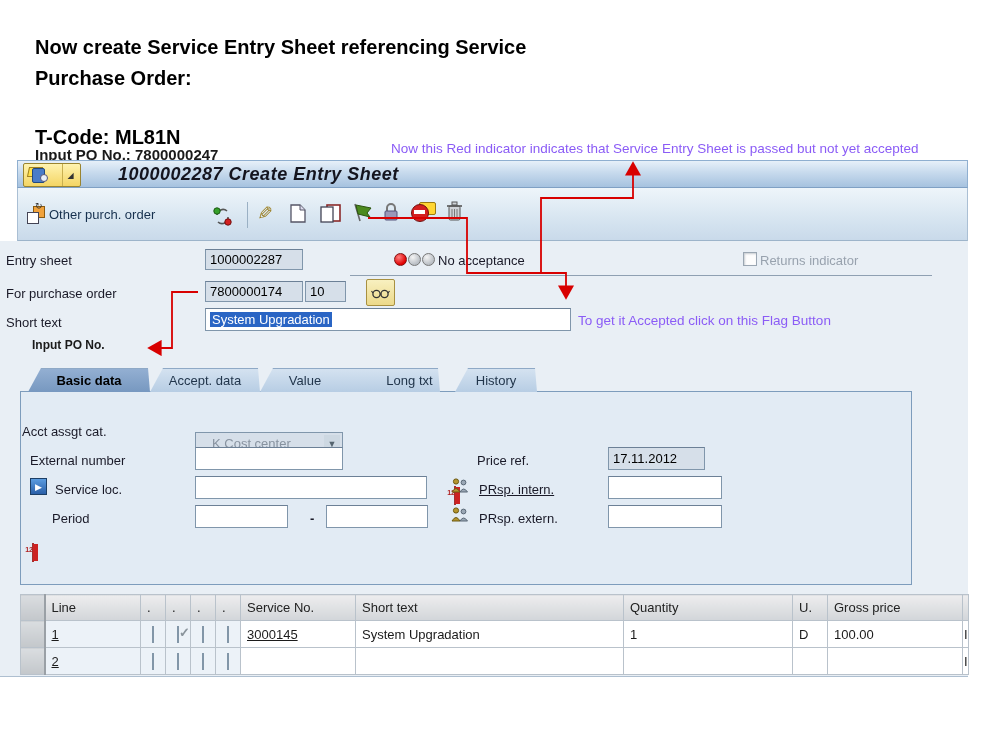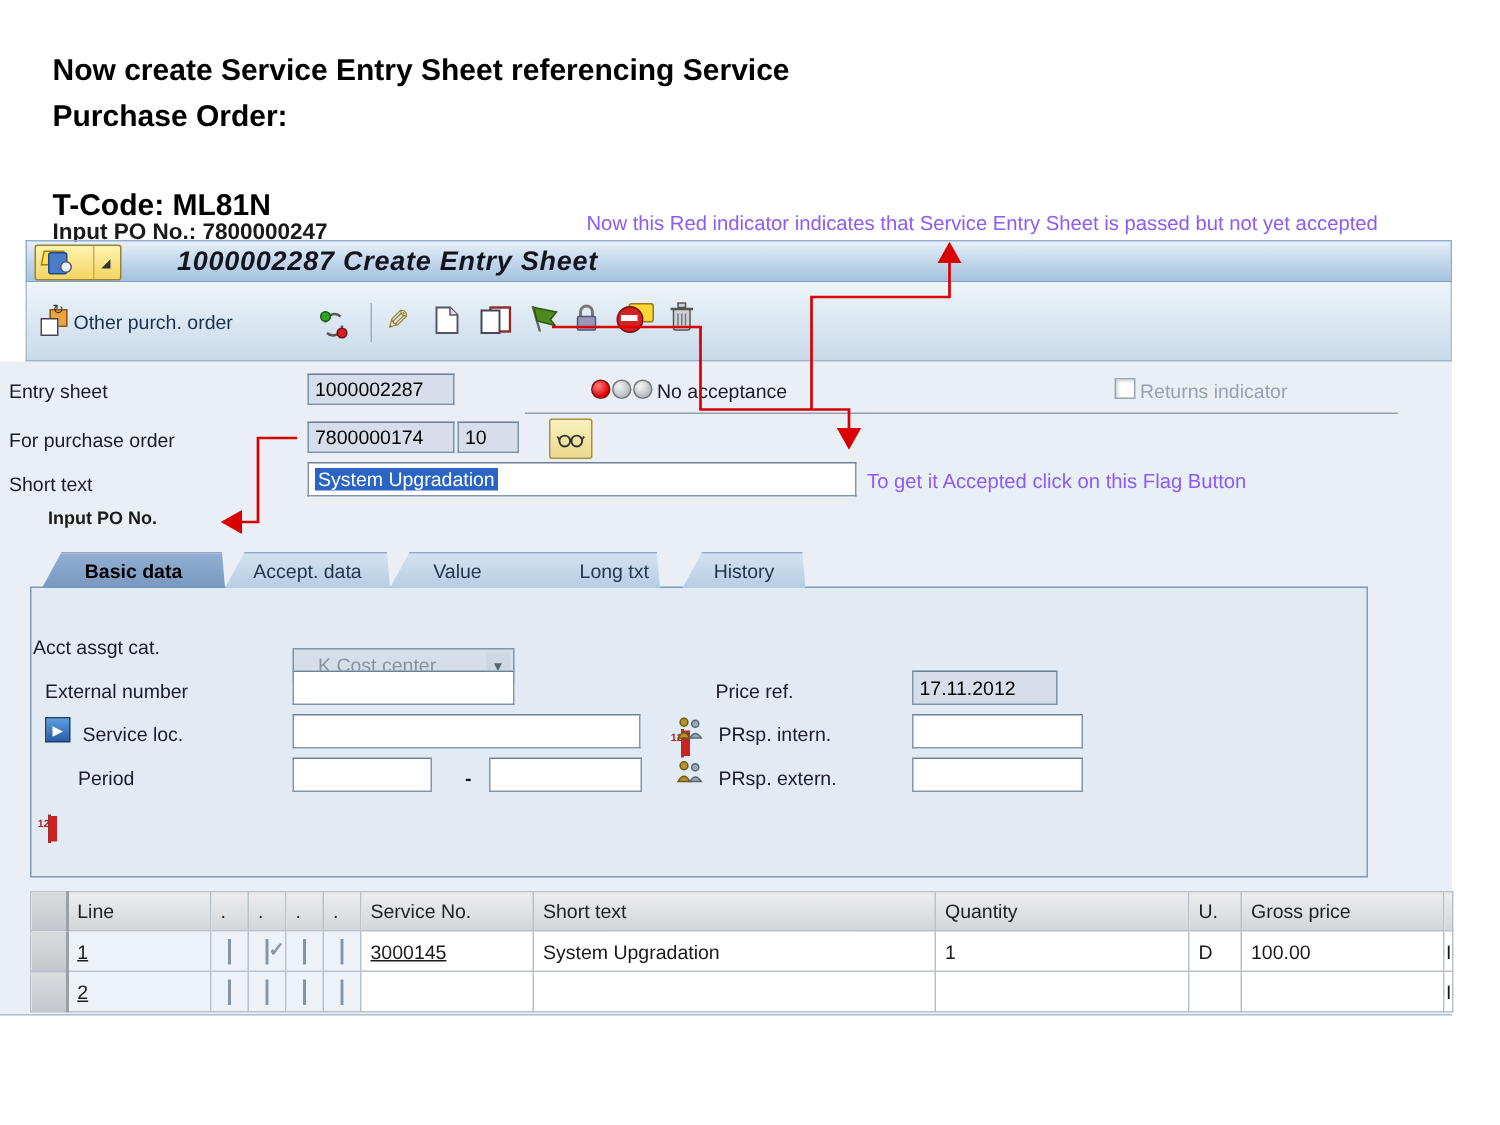--- a/index.html
+++ b/index.html
@@ -216,21 +216,21 @@
   <div class="abs lbl" style="left:55px;top:482px;z-index:2;">Service loc.</div>
   <div class="abs inp" style="left:195px;top:476px;width:232px;z-index:2;"></div>
   <span class="abs icn" style="left:451px;top:478px;z-index:2;">
     <svg width="18" height="15">
         <circle cx="5" cy="3.5" r="2.6" fill="#b5952f" stroke="#6d5a10"></circle>
         <path d="M1 14 q4 -7 8 0 z" fill="#b5952f" stroke="#6d5a10"></path>
         <circle cx="12.5" cy="4.5" r="2.4" fill="#9aa7b5" stroke="#5a6876"></circle>
         <path d="M9 14 q3.5 -6 7.5 0 z" fill="#9aa7b5" stroke="#5a6876"></path>
       </svg>
   </span>
-  <div class="abs lbl" style="left:479px;top:482px;z-index:2;">PRsp. intern.</div>
+  <div class="abs lbl" style="left:479px;top:482px;z-index:2;text-decoration:underline;">PRsp. intern.</div>
   <div class="abs inp" style="left:608px;top:476px;width:114px;z-index:2;"></div>
 
   <span class="abs cal" style="left:30px;top:507px;z-index:2;"></span>
   <div class="abs lbl" style="left:52px;top:511px;z-index:2;">Period</div>
   <div class="abs inp" style="left:195px;top:505px;width:93px;z-index:2;"></div>
   <div class="abs lbl" style="left:310px;top:511px;z-index:2;font-weight:bold;">-</div>
   <div class="abs inp" style="left:326px;top:505px;width:102px;z-index:2;"></div>
   <span class="abs icn" style="left:451px;top:507px;z-index:2;">
     <svg width="18" height="15">
         <circle cx="5" cy="3.5" r="2.6" fill="#b5952f" stroke="#6d5a10"></circle>

